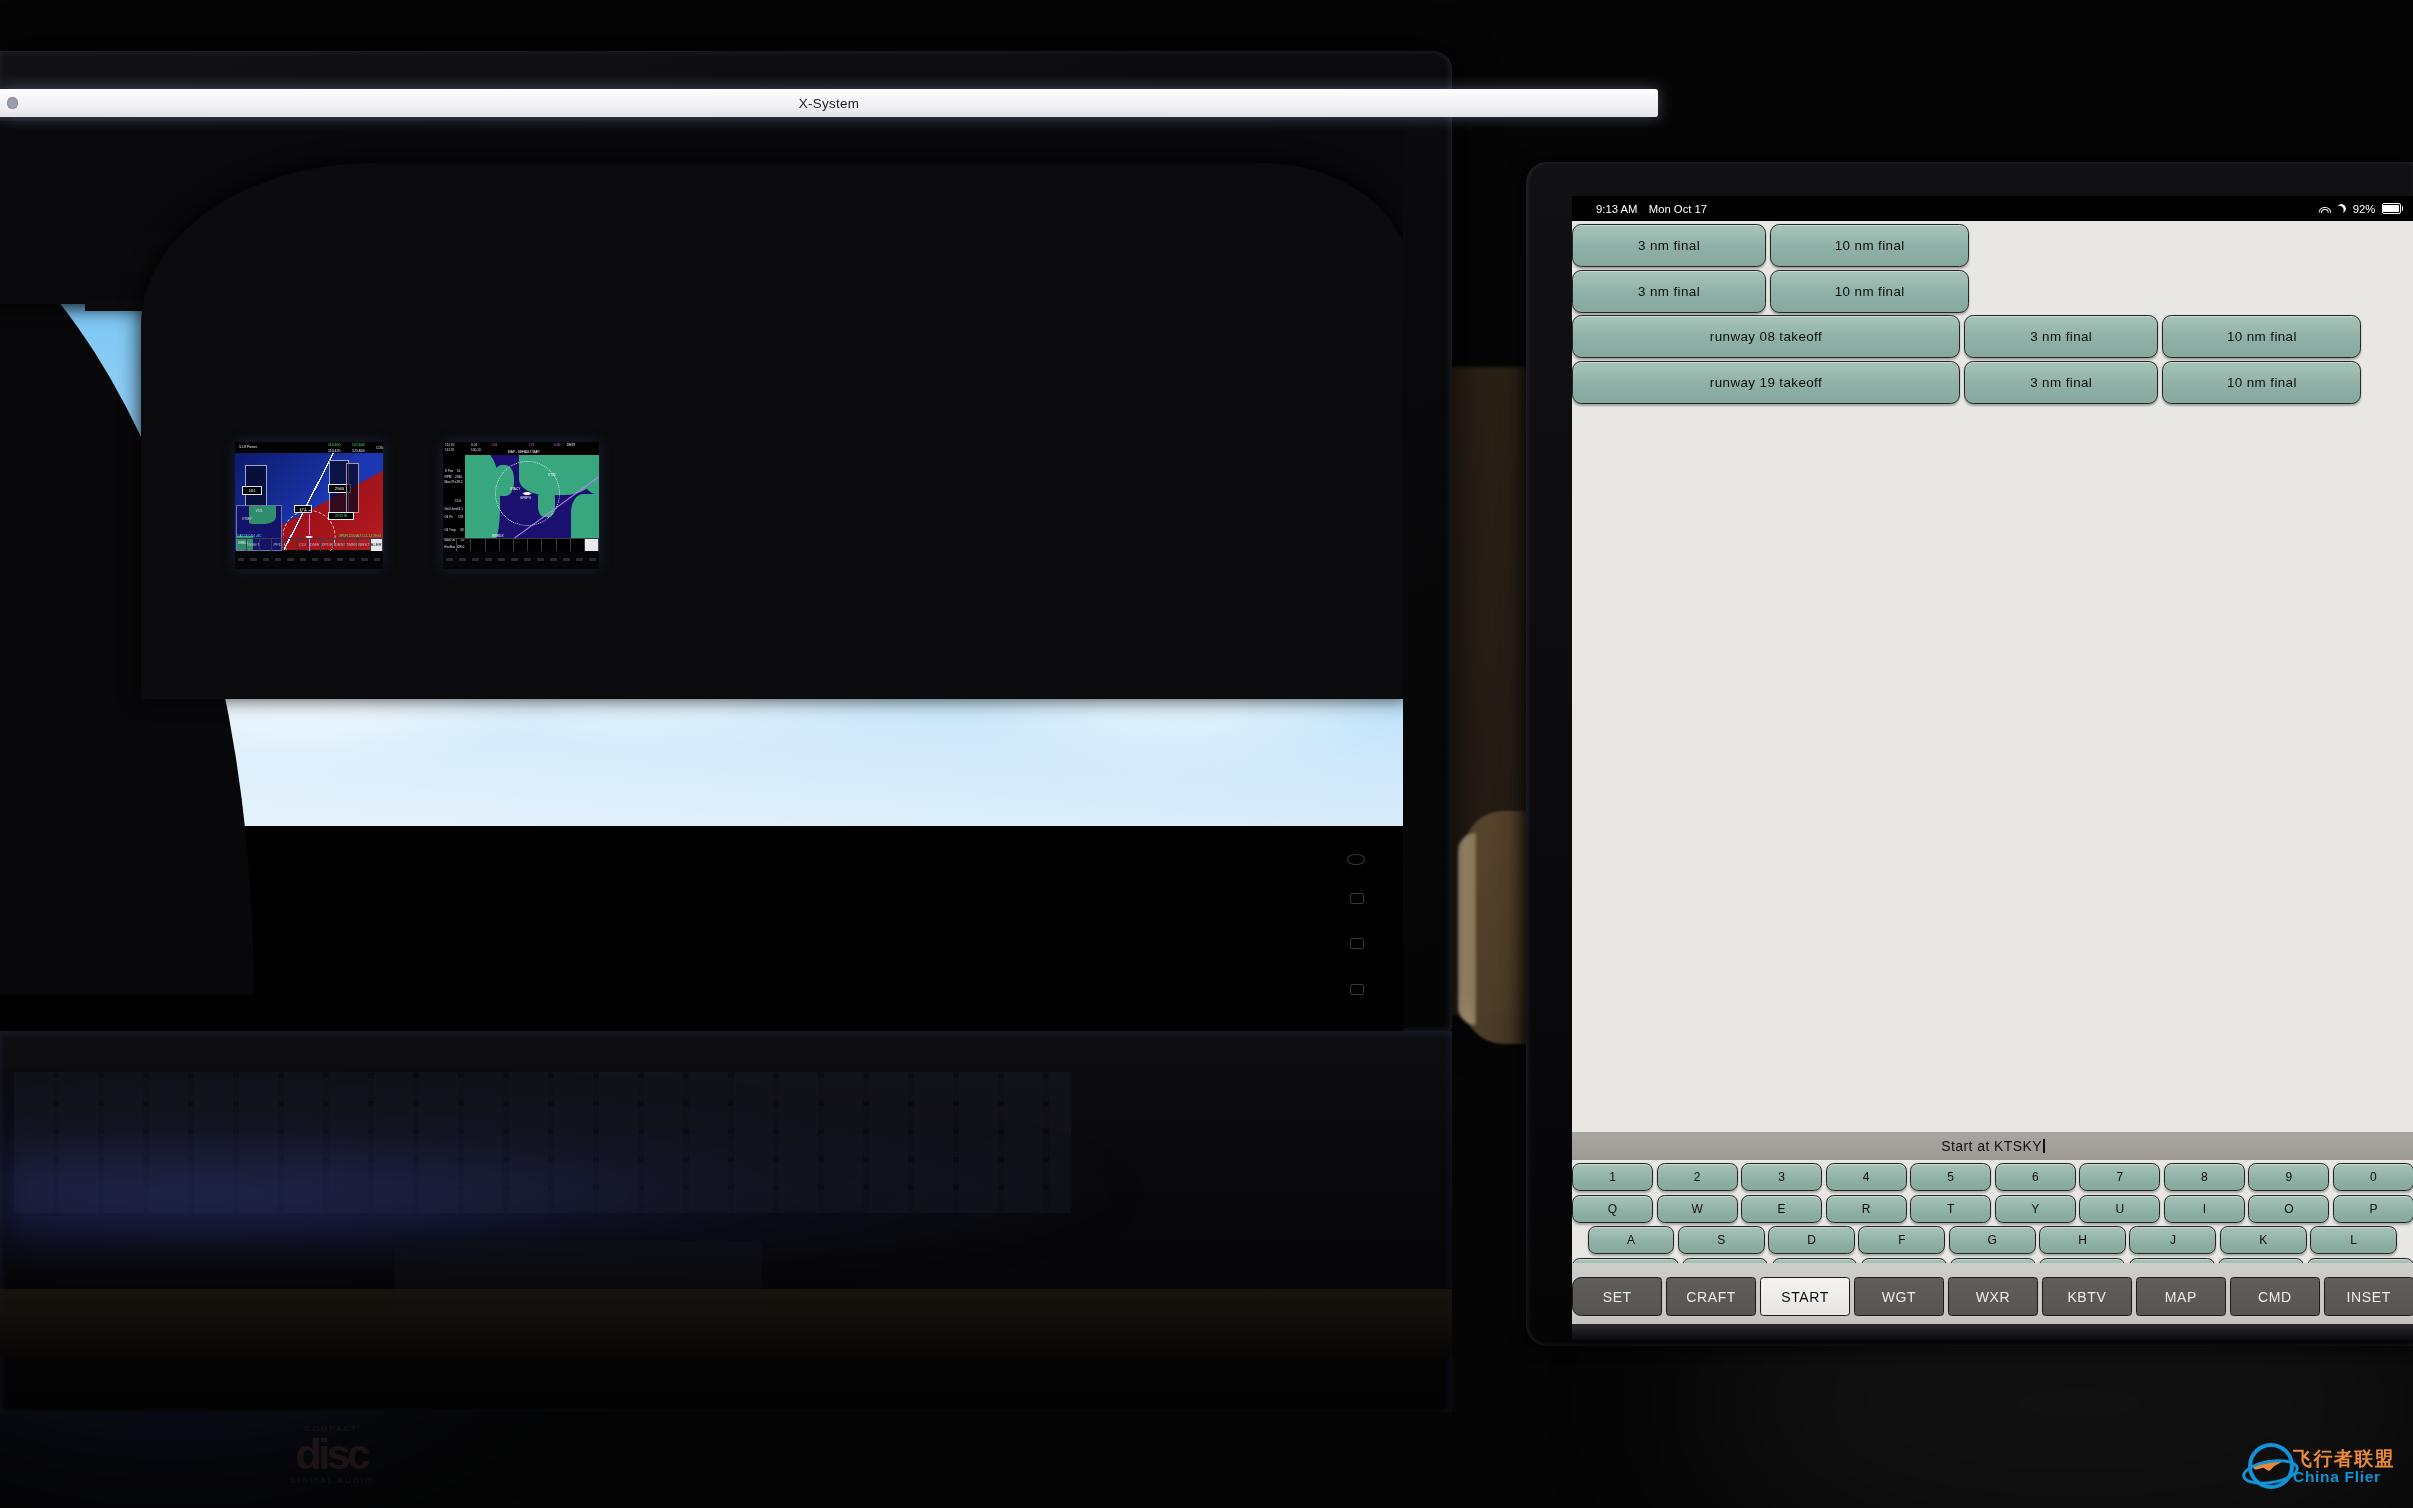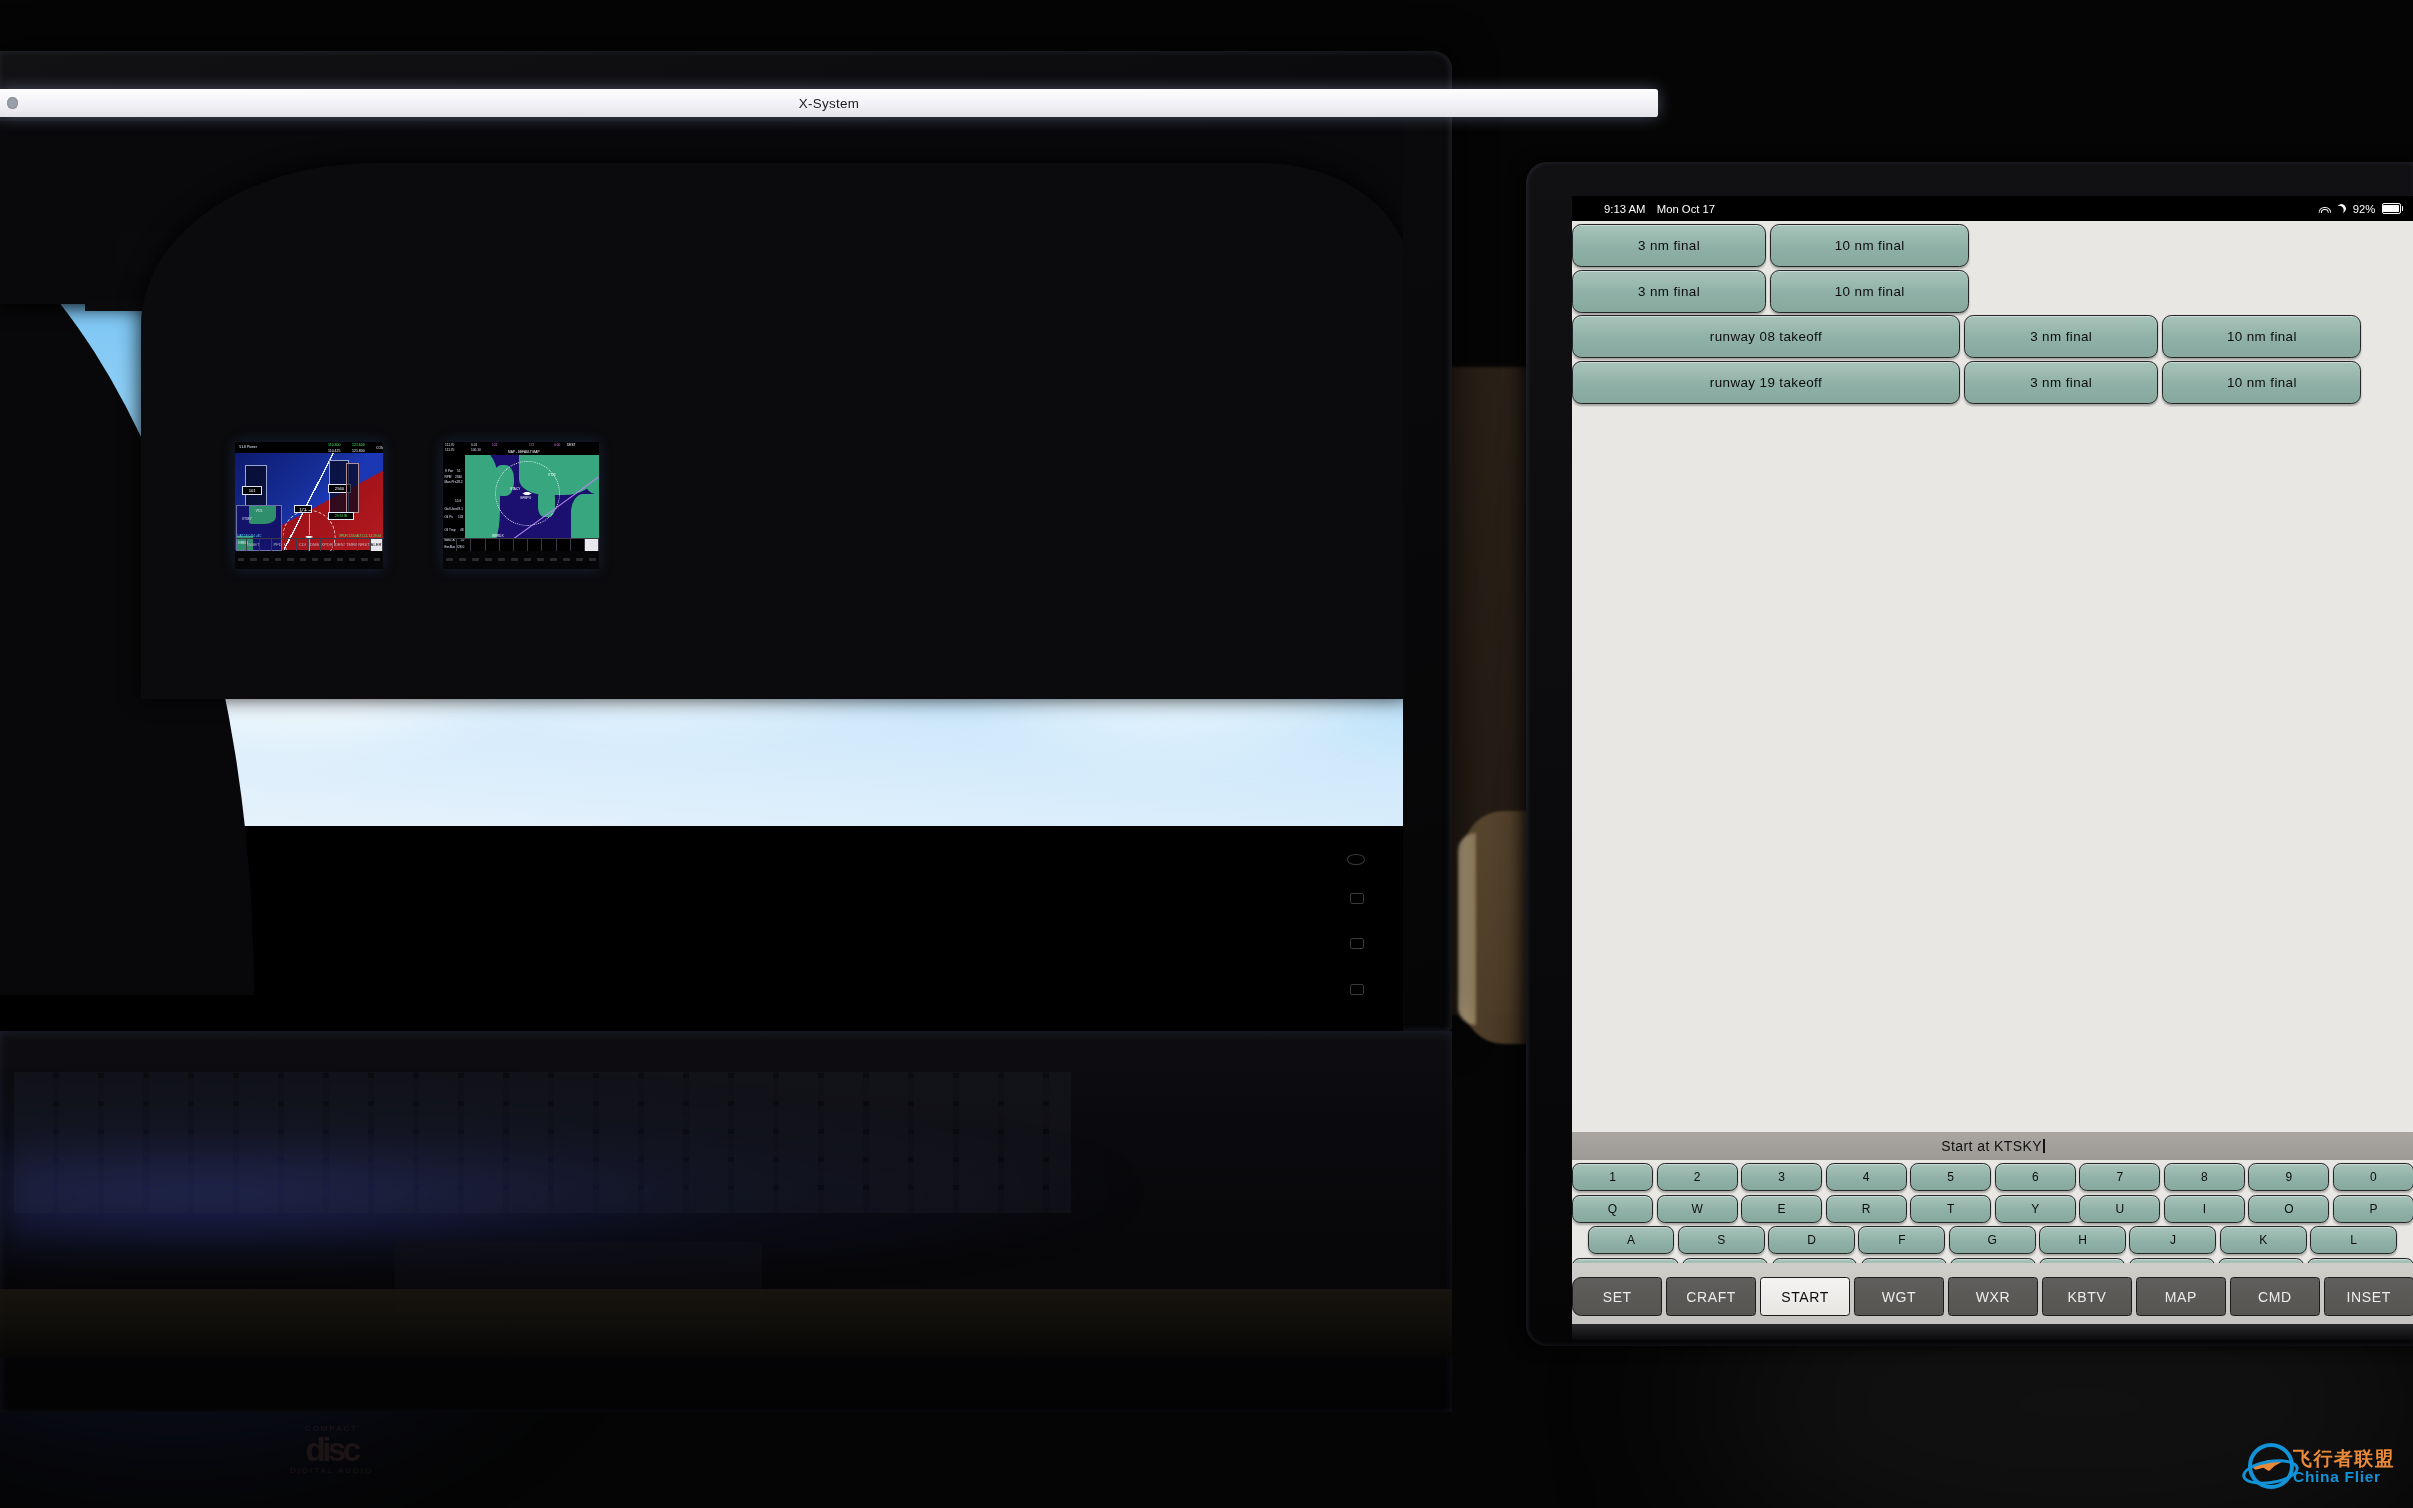--- a/index.html
+++ b/index.html
@@ -117,34 +117,34 @@
                  repeating-linear-gradient(0deg,#22242f 0 22.6px,transparent 22.6px 28px);
       filter:blur(0.7px);}
   #trackpad{position:absolute;left:395px;top:211px;width:367px;height:106px;
       background:linear-gradient(180deg,#101018,#08080c);border-radius:5px;opacity:.55;}
   #base-front{position:absolute;left:0;top:258px;width:1452px;height:68px;
       background:linear-gradient(180deg,#1a150f 0%,#12100c 50%,#070605 100%);opacity:.85;}
 
   
   #cd-logo{position:absolute;left:233px;top:1424px;width:197px;height:83px;
       opacity:.085;color:#ff9b7a;}
-  #cd-logo .cd-main{font-size:33px;font-weight:bold;letter-spacing:-3.5px;line-height:1;
+  #cd-logo .cd-main{font-size:43px;font-weight:bold;letter-spacing:-3.5px;line-height:1;
       text-align:center;font-family:"Liberation Sans",sans-serif;}
   #cd-logo .cd-top,#cd-logo .cd-bot{font-size:7.8px;letter-spacing:2.1px;text-align:center;}
 
   
   #tablet{position:absolute;left:1526px;top:162px;width:887px;height:1184px;
       background:linear-gradient(180deg,#111114 0%,#0b0b0e 55%,#050506 100%);
       border-radius:21px 0 0 21px;
       box-shadow:-2.1px 0 15.5px rgba(0,0,0,.9), inset 1.4px 0 5.6px rgba(150,160,190,.16);}
   #tab-screen{position:absolite;position:absolute;left:46px;top:34px;width:842px;height:1128px;
       background:#000;overflow:hidden;}
   #statusbar{position:absolute;left:0;top:0;width:100%;height:25px;background:#000;color:#fff;
       display:flex;align-items:center;font-size:11.3px;}
-  #statusbar .sb-left{margin-left:32px;display:flex;gap:11.3px;}
+  #statusbar .sb-left{margin-left:24px;display:flex;gap:11.3px;}
   #statusbar .sb-right{margin-left:auto;margin-right:12.7px;display:flex;align-items:center;gap:6.3px;}
   .sb-wifi{width:12.7px;height:9.2px;position:relative;}
   .sb-wifi i{position:absolute;left:50%;bottom:0;transform:translateX(-50%);
       border:1.4px solid #fff;border-bottom:none;border-radius:50% 50% 0 0/100% 100% 0 0;}
   .sb-wifi i:nth-child(1){width:11.3px;height:5.6px;opacity:.95;}
   .sb-wifi i:nth-child(2){width:6.3px;height:3.5px;}
   .sb-moon{width:9.2px;height:9.2px;border-radius:50%;
       box-shadow:inset -2.8px 0.7px 0 0 #fff;transform:rotate(-22deg);}
   .sb-batt{width:17.6px;height:8.5px;border:1.1px solid #fff;border-radius:2.1px;position:relative;}
   .sb-batt:after{content:"";position:absolute;right:-2.8px;top:2.1px;width:1.4px;height:4.2px;background:#fff;border-radius:0 0.7px 0.7px 0;}

